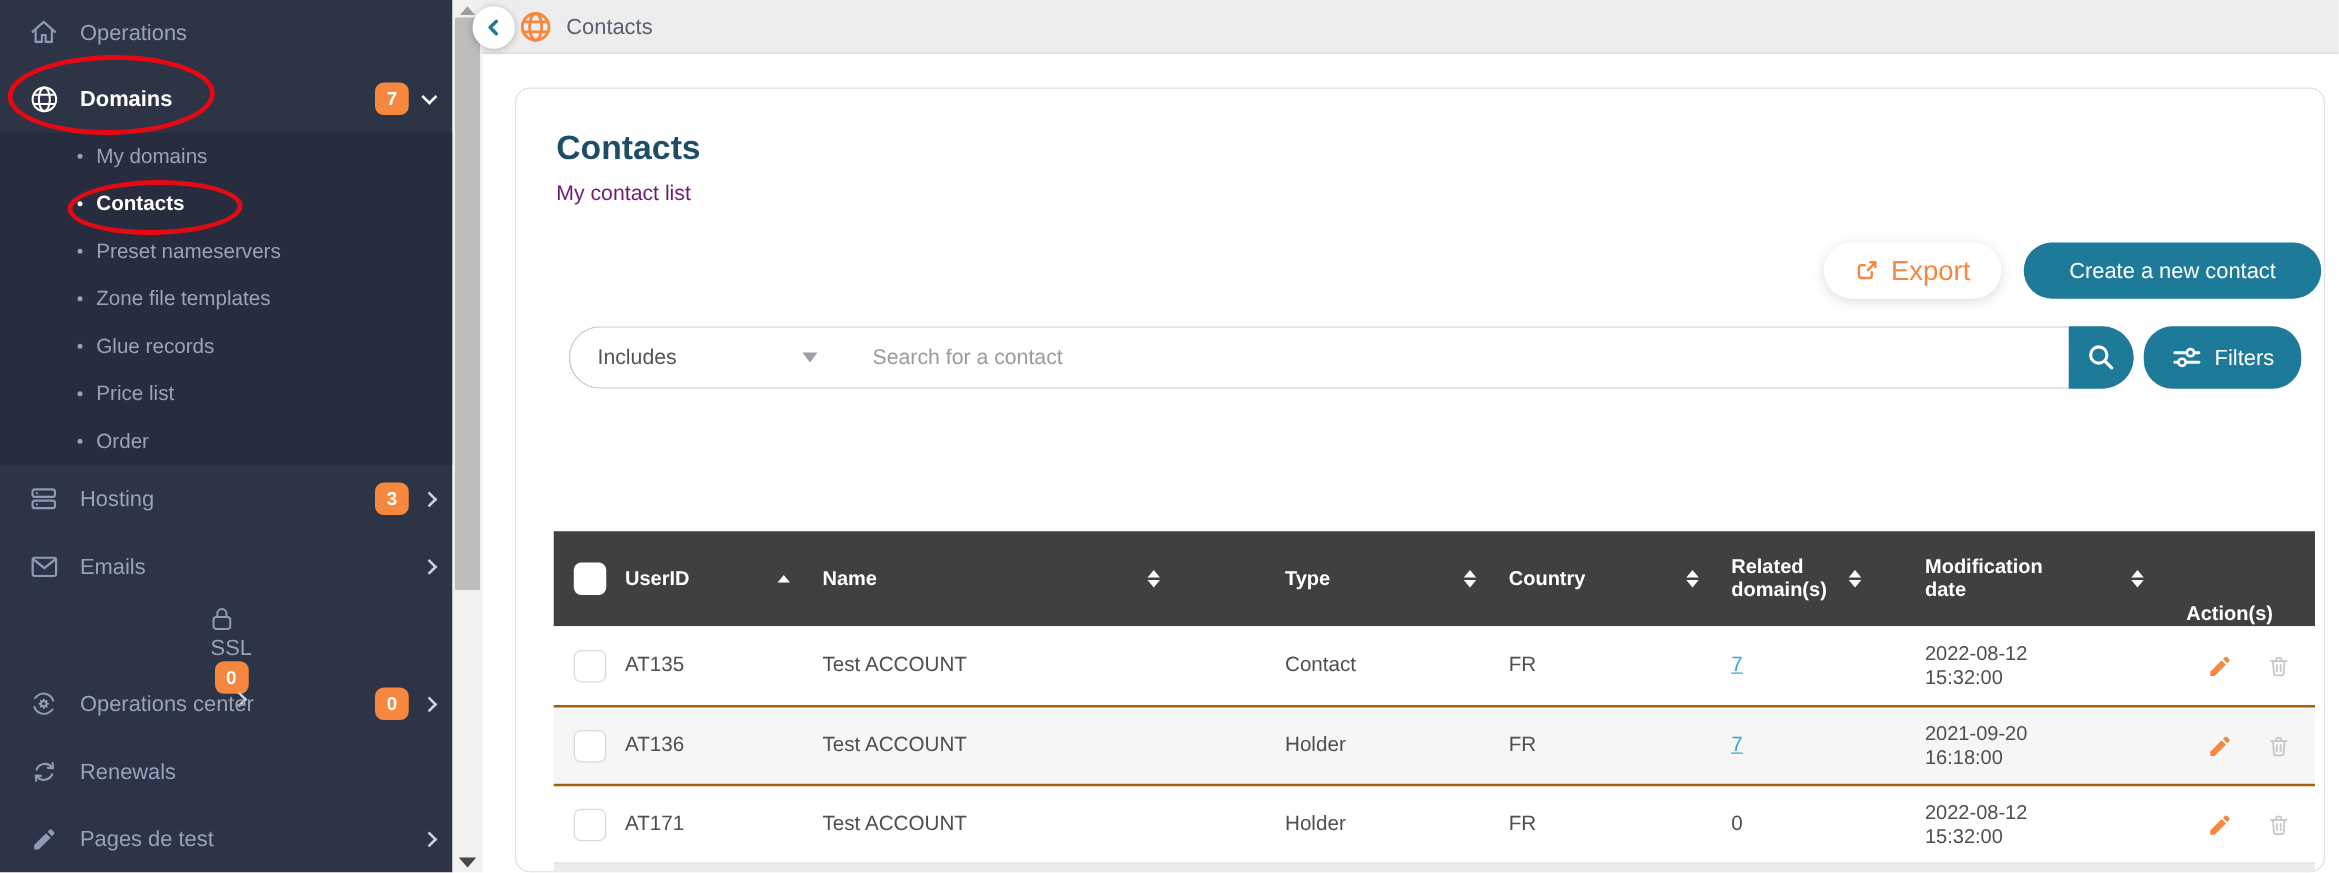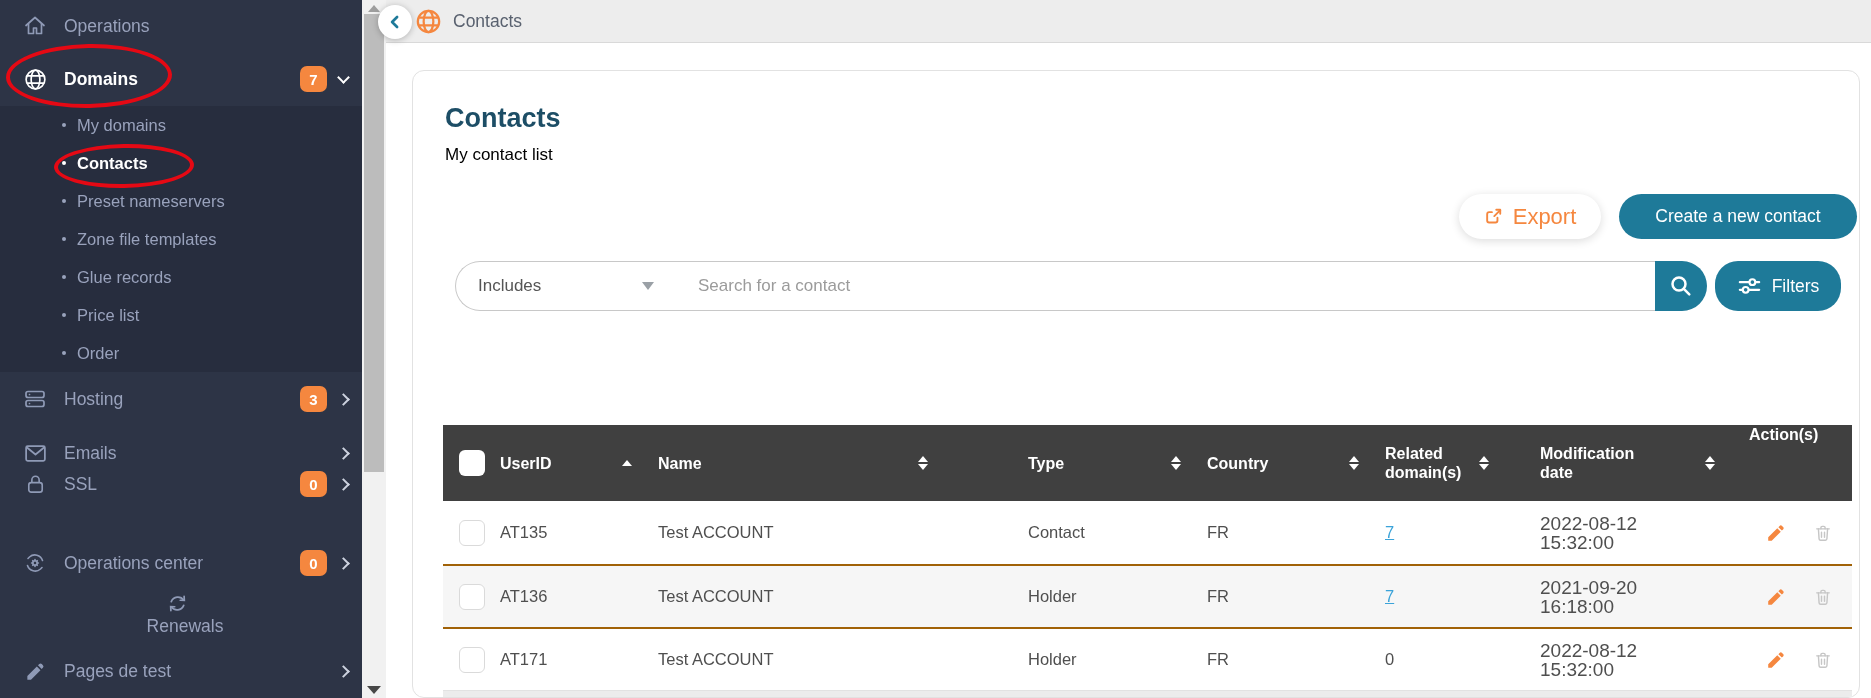--- a/index.html
+++ b/index.html
@@ -43,21 +43,21 @@
   .collapse-btn { position:absolute; left:-8px; top:5px; width:34px; height:34px; border-radius:50%;
             background:#fff; box-shadow:0 1px 6px rgba(0,0,0,.25); display:flex; align-items:center;
             justify-content:center; cursor:pointer; z-index:5; border:none; }
   .crumb-globe { position:absolute; left:29px; top:8px; width:27px; height:27px; color:#f5873f; }
   .crumb-text { position:absolute; left:67px; top:11px; font-size:17.5px; color:#59616f; }
 
   
   .card { position:absolute; left:412px; top:70px; width:1448px; height:628px; background:#fff;
           border:1px solid #e2e2e2; border-radius:12px; overflow:hidden; }
   .card-title { position:absolute; left:32px; top:32px; font-size:27px; font-weight:700; color:#1d4e66; }
-  .card-sub   { position:absolute; left:32px; top:74px; font-size:17px; color:#000000; }
+  .card-sub   { position:absolute; left:32px; top:74px; font-size:17px; color:#701a75; }
 
   .btn { display:flex; align-items:center; justify-content:center; gap:10px; border:none;
          border-radius:23px; cursor:pointer; font-family:inherit; }
   .btn-export { position:absolute; left:1046px; top:123px; width:142px; height:45px; background:#fff;
          box-shadow:0 2px 10px rgba(0,0,0,.14); color:#f5873f; font-size:22px; }
   .btn-create { position:absolute; left:1206px; top:123px; width:238px; height:45px; background:#1e7a99;
          color:#fff; font-size:17.5px; }
   .btn-filters { position:absolute; left:1302px; top:190px; width:126px; height:50px; background:#1e7a99;
          color:#fff; font-size:17.5px; }
 
@@ -84,34 +84,34 @@
   .tbody-row + .tbody-row { border-top:2px solid #a16207; }
   .tbl-bottom { border-top:1px solid #e2e2e2; height:9px; background:#ececec; }
 
   .c1 { width:57px;  flex:none; display:flex; align-items:center; padding-left:16px; }
   .c2 { width:158px; flex:none; display:flex; align-items:center; padding-right:26px; }
   .c3 { width:370px; flex:none; display:flex; align-items:center; padding-right:100px; }
   .c4 { width:179px; flex:none; display:flex; align-items:center; padding-right:26px; }
   .c5 { width:178px; flex:none; display:flex; align-items:center; padding-right:26px; }
   .c6 { width:110px; flex:none; display:flex; align-items:center; padding-right:6px; }
   .c7 { width:230px; flex:none; display:flex; align-items:center; padding-left:45px; padding-right:10px; }
-  .c8 { width:127px; flex:none; display:flex; align-items:flex-start; padding-left:24px; }
+  .c8 { width:127px; flex:none; display:flex; align-items:flex-end; padding-left:24px; }
   .thead .c2,.thead .c3,.thead .c4,.thead .c5,.thead .c6,.thead .c7 { justify-content:space-between; }
   .hlabel { line-height:19px; }
 
   .cb { width:26px; height:26px; border-radius:6px; background:#fff; cursor:pointer; }
   .cb.rowcb { border:1.5px solid #dadada; }
 
   .tri-up, .tri-dn { width:0; height:0; border-left:5px solid transparent; border-right:5px solid transparent; }
   .tri-up { border-bottom:6px solid #fff; }
   .tri-dn { border-top:6px solid #fff; }
   .sort-both { display:flex; flex-direction:column; gap:2.5px; flex:none; }
 
   .rel-link { color:#3ba3d9; text-decoration:underline; cursor:pointer; }
-  .dates { line-height:19px; font-size:19px; }
+  .dates { line-height:19px; font-size:16px; }
   .row-actions { display:flex; align-items:center; gap:26px; padding-left:16px; }
   .icon-btn { background:none; border:none; cursor:pointer; padding:0; display:flex; }
 
   
   .annot { position:absolute; border:4px solid #e50914; border-radius:50%; z-index:20; pointer-events:none; }
   .annot-domains  { left:6px;  top:44px;  width:166px; height:64px; transform:rotate(-1deg); }
   .annot-contacts { left:54px; top:144px; width:140px; height:44px; transform:rotate(-1deg); }
 </style>
 </head>
 <body>
@@ -189,21 +189,21 @@
     <span class="nicon">
       <svg width="25" height="25" viewBox="0 0 24 24" fill="none" stroke="currentColor" stroke-width="1.7" stroke-linejoin="round">
           <rect x="3" y="5" width="18" height="14" rx="1.5"></rect>
           <path d="m3.5 6 8.5 7 8.5-7"></path>
         </svg>
     </span>
     <span class="nlabel">Emails</span>
     <span class="chev right"></span>
   </div>
 
-  <div class="nav-item" style="top:456px; height:56px;">
+  <div class="nav-item" style="top:482px; height:56px;flex-direction:column;">
     <span class="nicon">
       <svg width="23" height="23" viewBox="0 0 24 24" fill="none" stroke="currentColor" stroke-width="1.7" stroke-linejoin="round">
           <rect x="5" y="10" width="14" height="10" rx="2.5"></rect>
           <path d="M8.2 10V7.2a3.8 3.8 0 0 1 7.6 0V10"></path>
         </svg>
     </span>
     <span class="nlabel">SSL</span>
     <span class="badge">0</span>
     <span class="chev right"></span>
   </div>
@@ -215,21 +215,21 @@
           <path d="M19.5 9.5A8 8 0 0 0 6.5 6L5 7.5"></path>
           <circle cx="12" cy="12" r="2.2"></circle>
           <path d="M12 8.6v1.2M12 14.2v1.2M8.6 12h1.2M14.2 12h1.2M9.7 9.7l.8.8M13.5 13.5l.8.8M14.3 9.7l-.8.8M10.5 13.5l-.8.8"></path>
         </svg>
     </span>
     <span class="nlabel">Operations center</span>
     <span class="badge">0</span>
     <span class="chev right"></span>
   </div>
 
-  <div class="nav-item" style="top:590px; height:54px;flex-direction:column;">
+  <div class="nav-item" style="top:590px; height:54px;">
     <span class="nicon">
       <svg width="23" height="23" viewBox="0 0 24 24" fill="none" stroke="currentColor" stroke-width="1.8" stroke-linecap="round">
           <path d="M18.5 8.5A7.5 7.5 0 0 0 5.5 10"></path>
           <path d="m18.9 4.6.2 4.2-4.2-.2"></path>
           <path d="M5.5 15.5A7.5 7.5 0 0 0 18.5 14"></path>
           <path d="m5.1 19.4-.2-4.2 4.2.2"></path>
         </svg>
     </span>
     <span class="nlabel">Renewals</span>
   </div>

